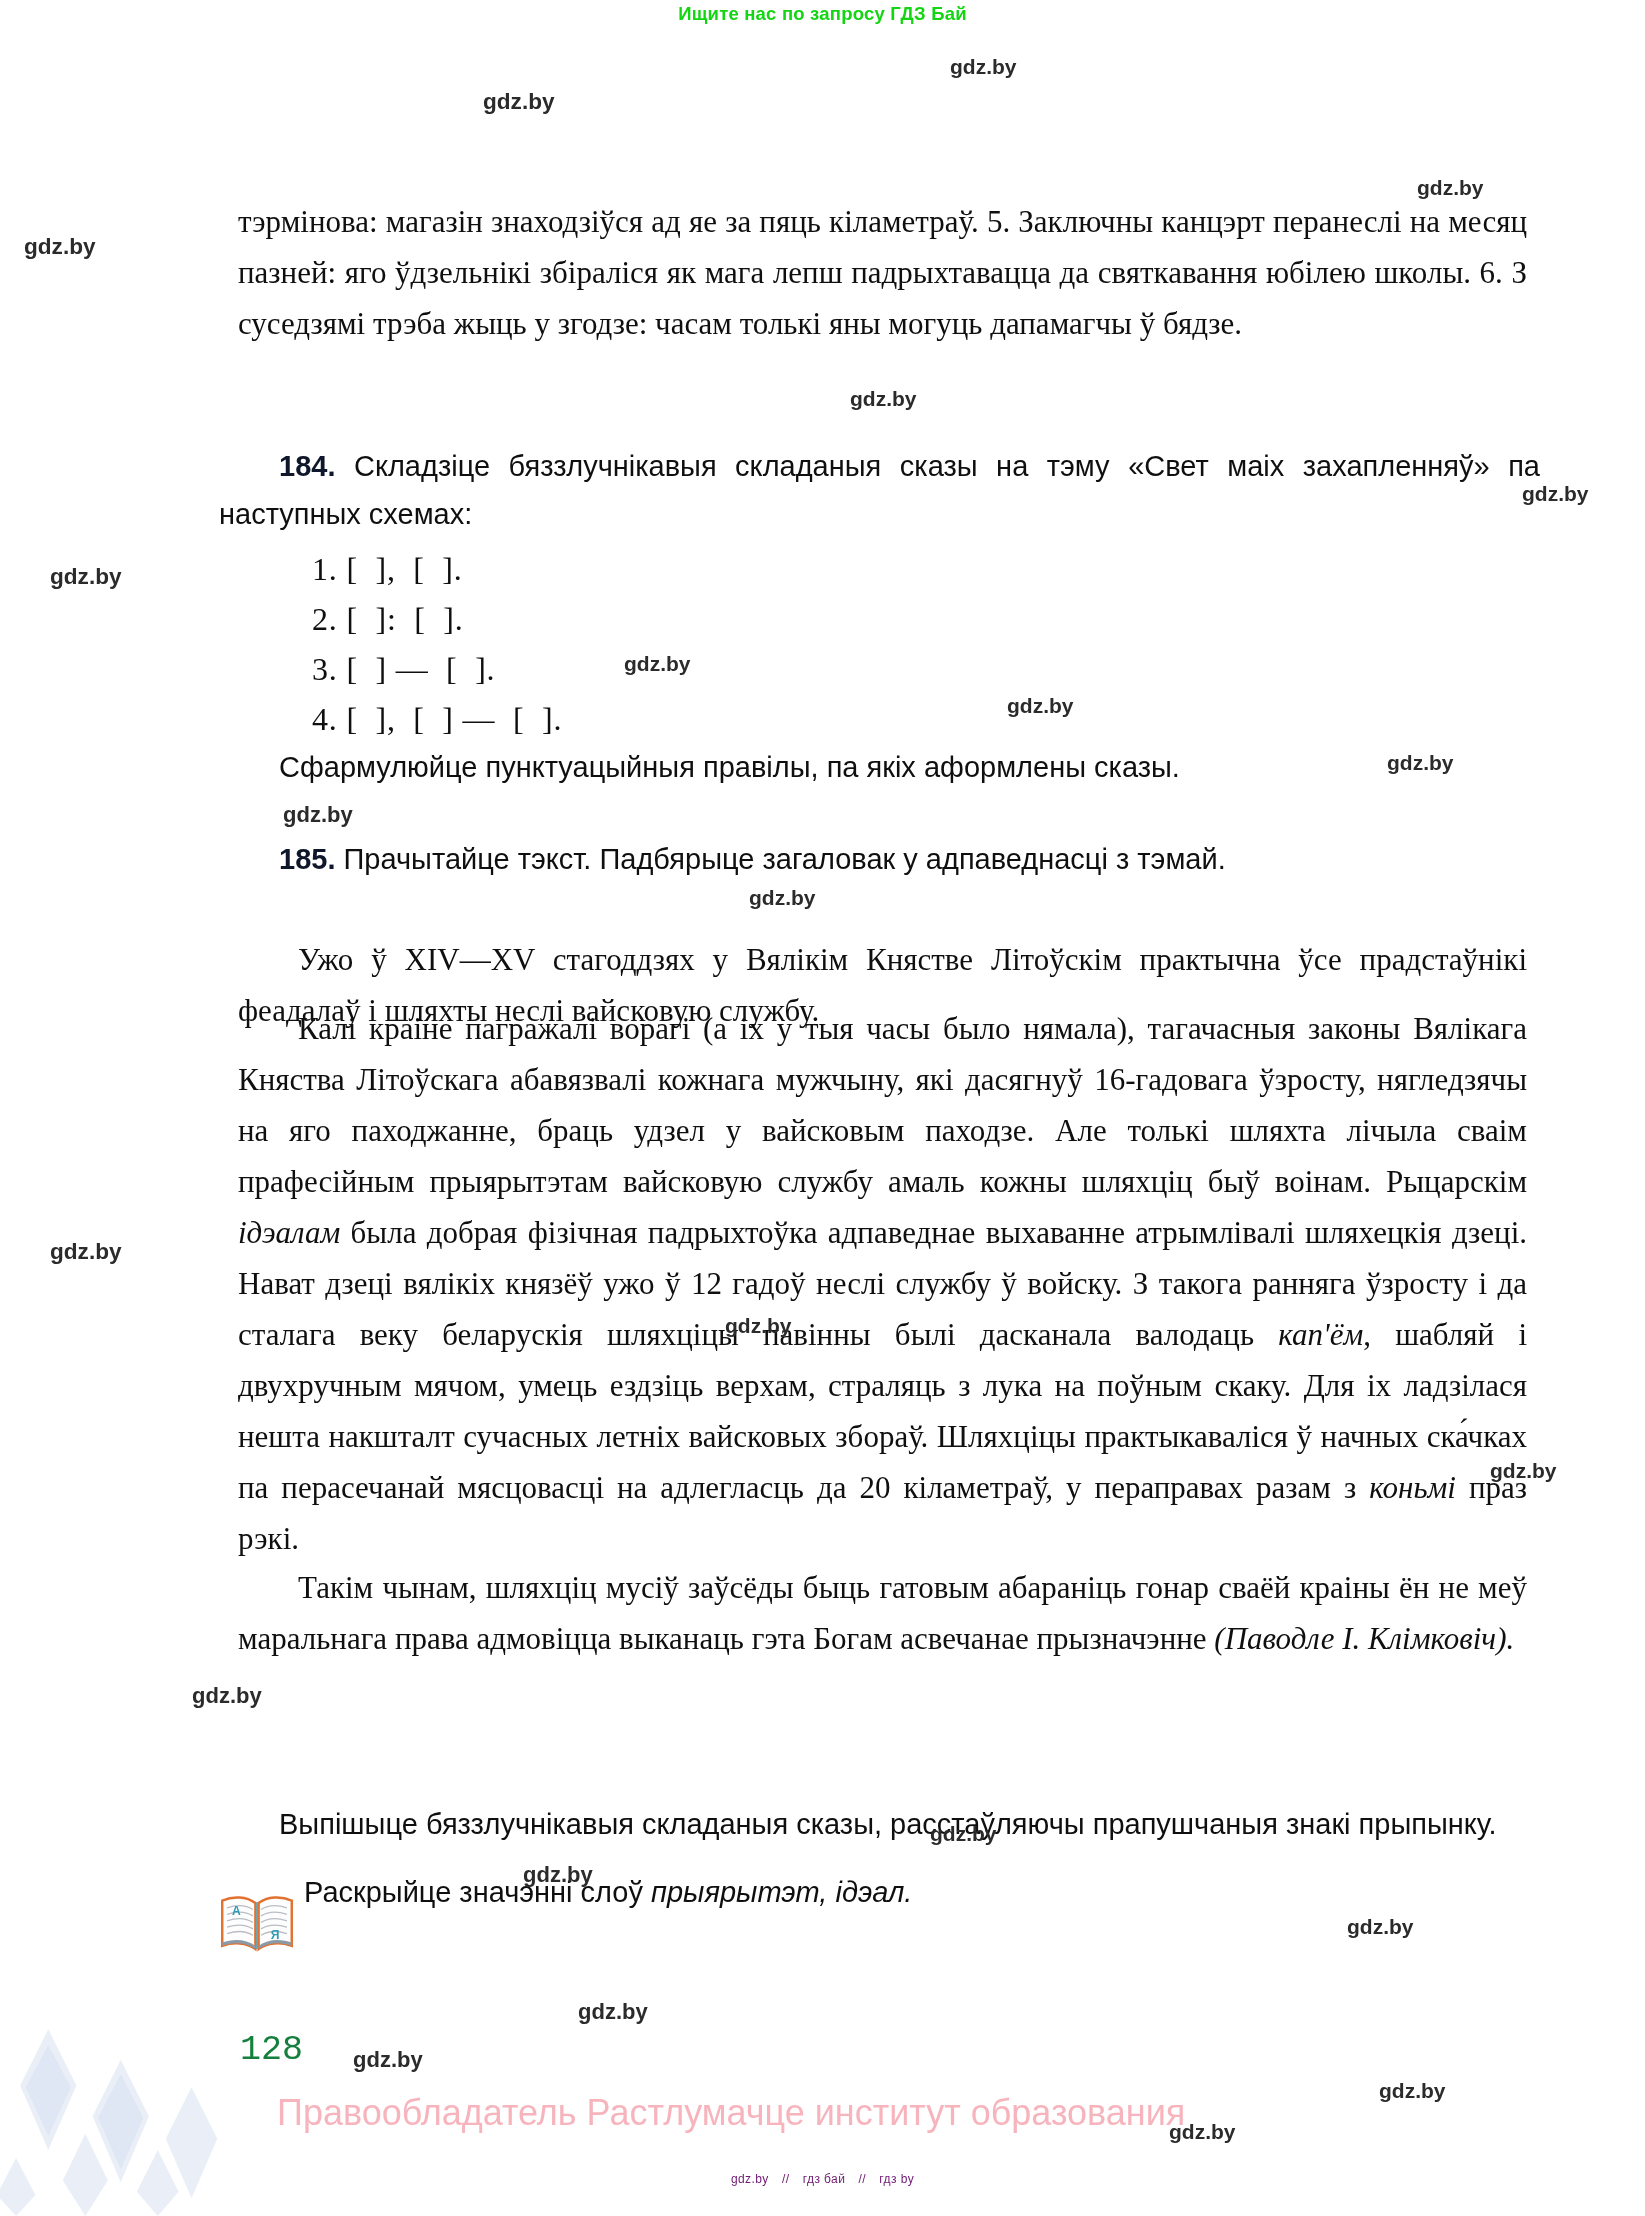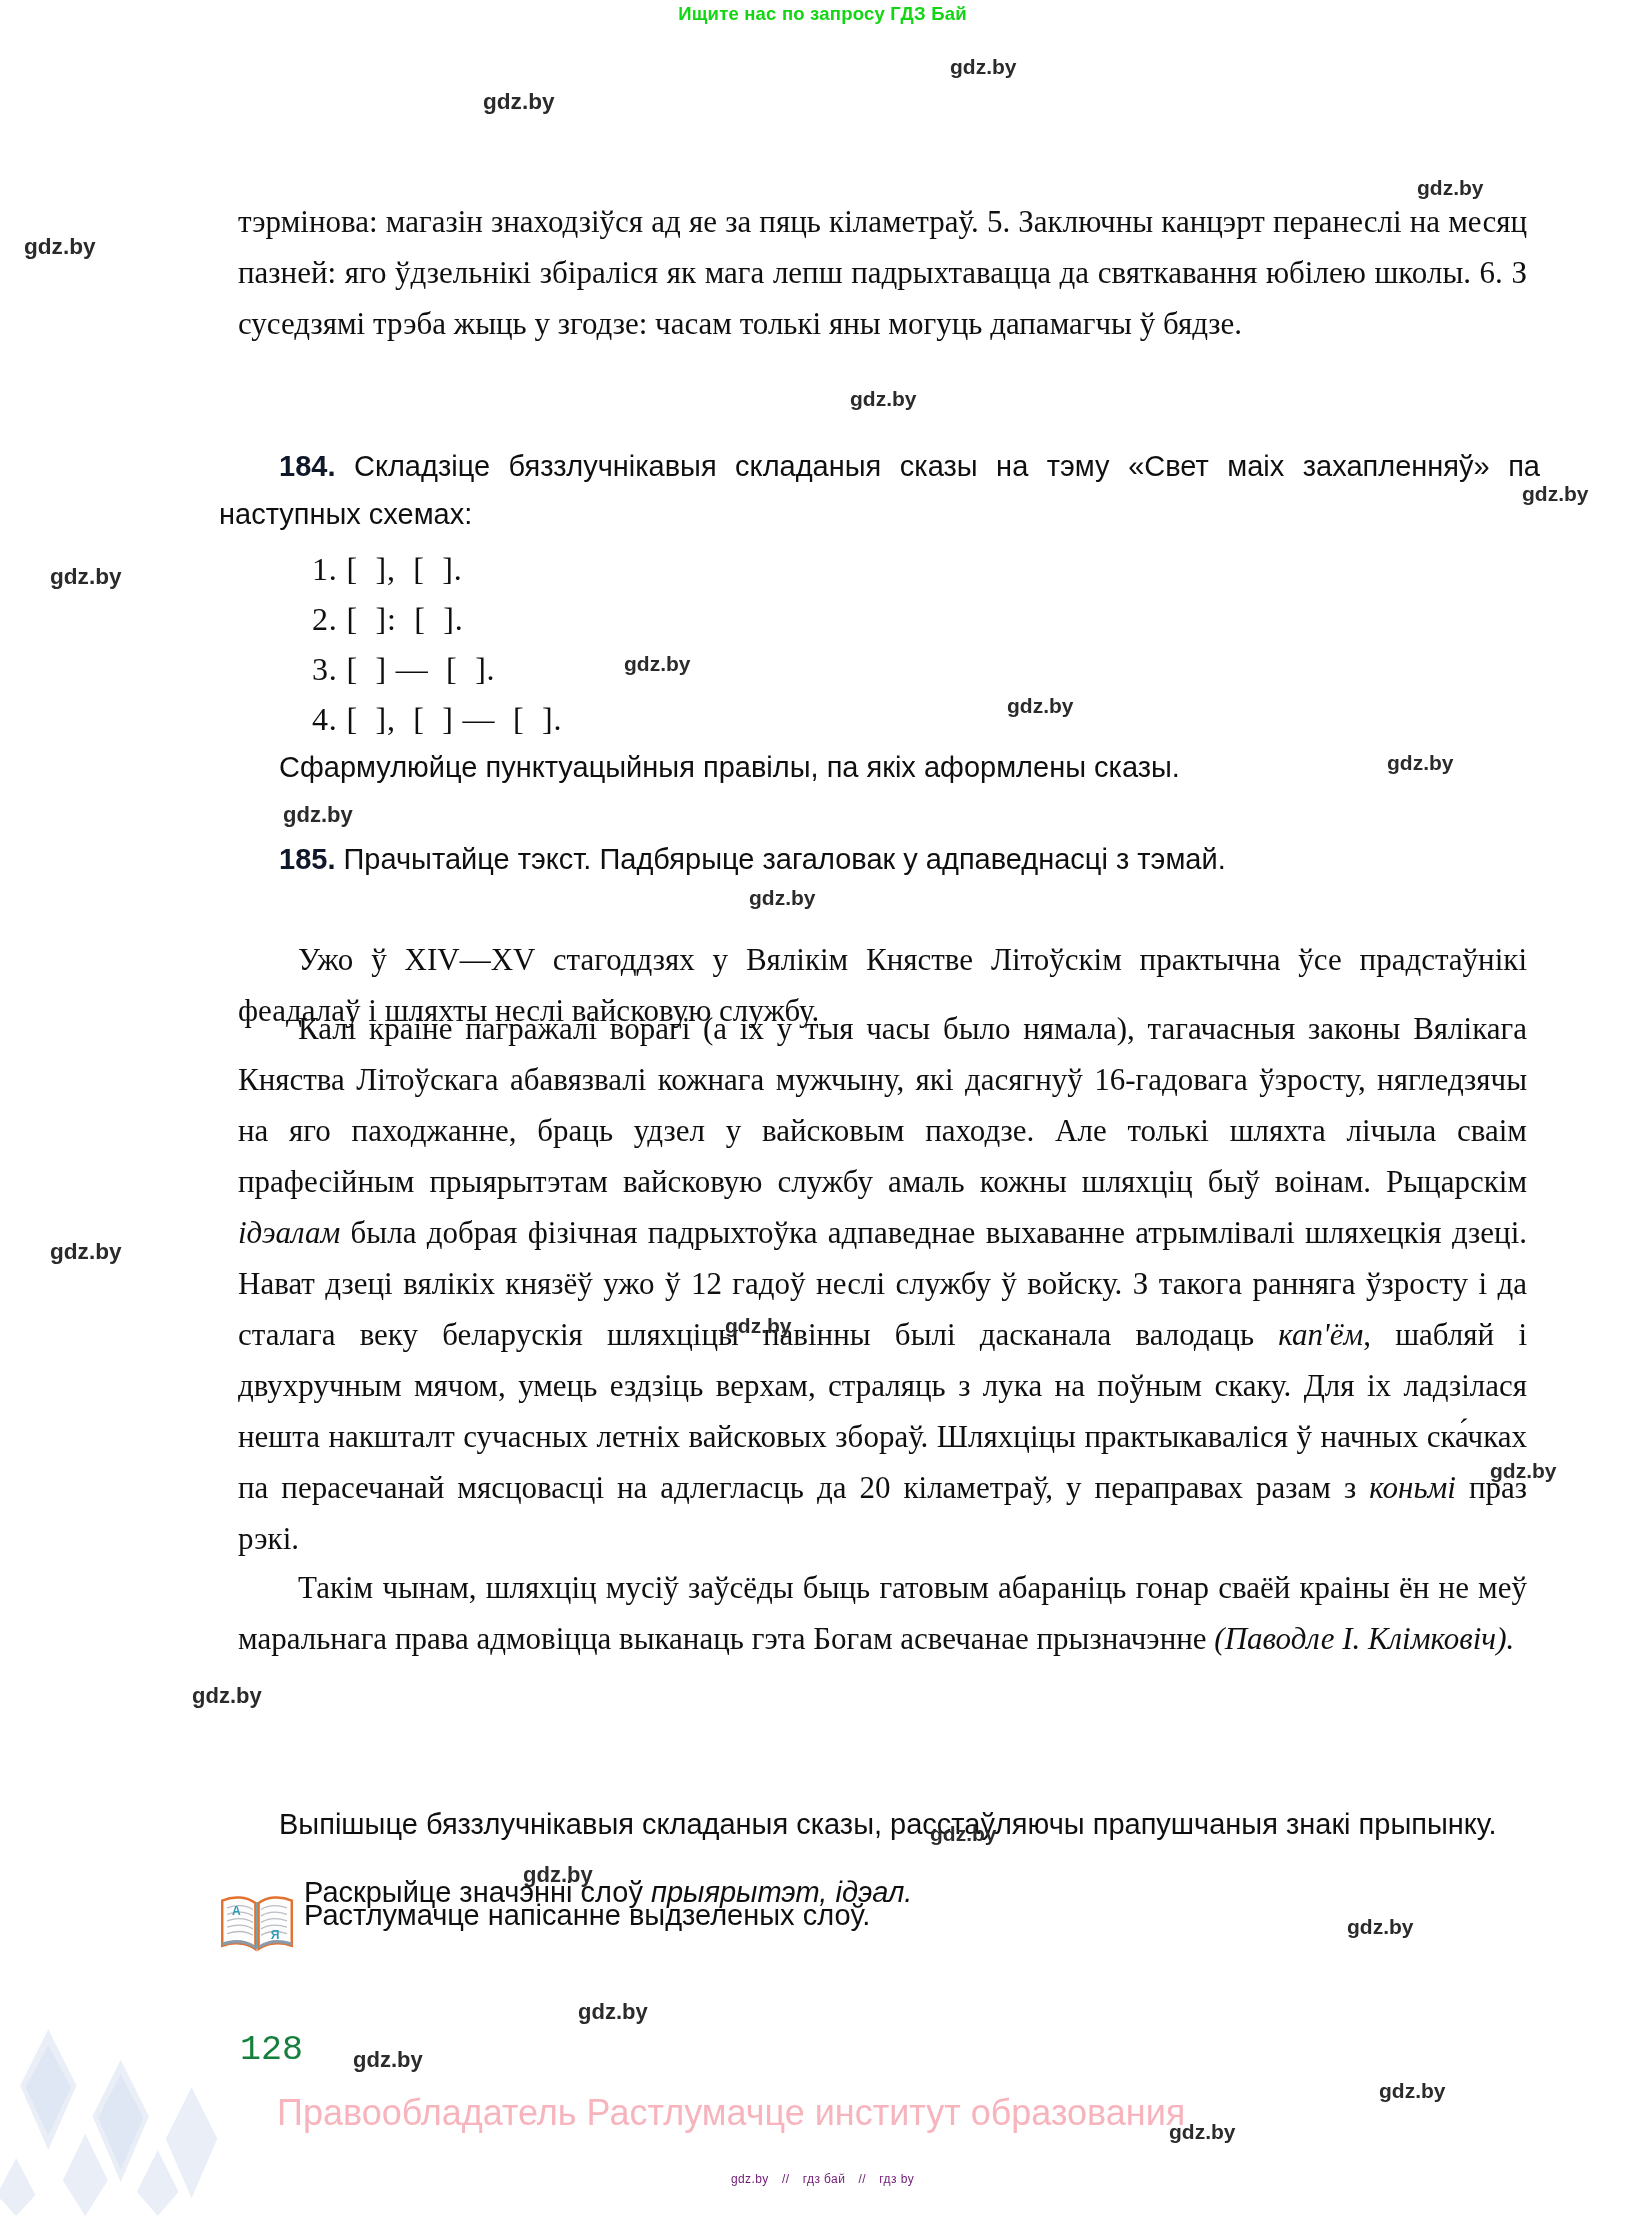--- a/index.html
+++ b/index.html
@@ -217,23 +217,20 @@
     <p class="serif indent">Такім
       чынам, шляхціц мусіў заўсёды быць гатовым абараніць гонар сваёй краіны ён не меў
       маральнага права адмовіцца выканаць гэта Богам асвечанае прызначэнне
       <span class="ital">(Паводле І. Клімковіч).</span></p>
   </div>
 
   <div class="col" style="top:1800px; left:219px; width:1289px;">
     <p class="sans indent">Выпішыце бяззлучнікавыя складаныя сказы, расстаўляючы прапушчаныя знакі прыпынку.</p>
   </div>
 
-  <div class="col" style="top:1891px; left:274px; width:1208px;">
-    <p class="sans"><span class="bullet-dot"></span><span>Растлумачце напісанне выдзеленых слоў.</span></p>
-  </div>
 
   <div class="col" style="top:1868px; left:304px; width:1208px;">
     <p class="sans"><span>Раскрыйце значэнні слоў </span><span class="ital">прыярытэт, ідэал.</span></p>
   </div>
 
   <svg class="book-icon" viewBox="0 0 94 74">
     <path d="M4 8 C18 2 34 3 45 11 L45 68 C34 60 18 59 4 64 Z" fill="#fdfdfd" stroke="#e2712f" stroke-width="3"></path>
     <path d="M90 8 C76 2 60 3 49 11 L49 68 C60 60 76 59 90 64 Z" fill="#fdfdfd" stroke="#e2712f" stroke-width="3"></path>
     <g stroke="#b9bdc4" stroke-width="1.6" fill="none">
       <path d="M10 17 C22 13 34 14 42 19"></path>

